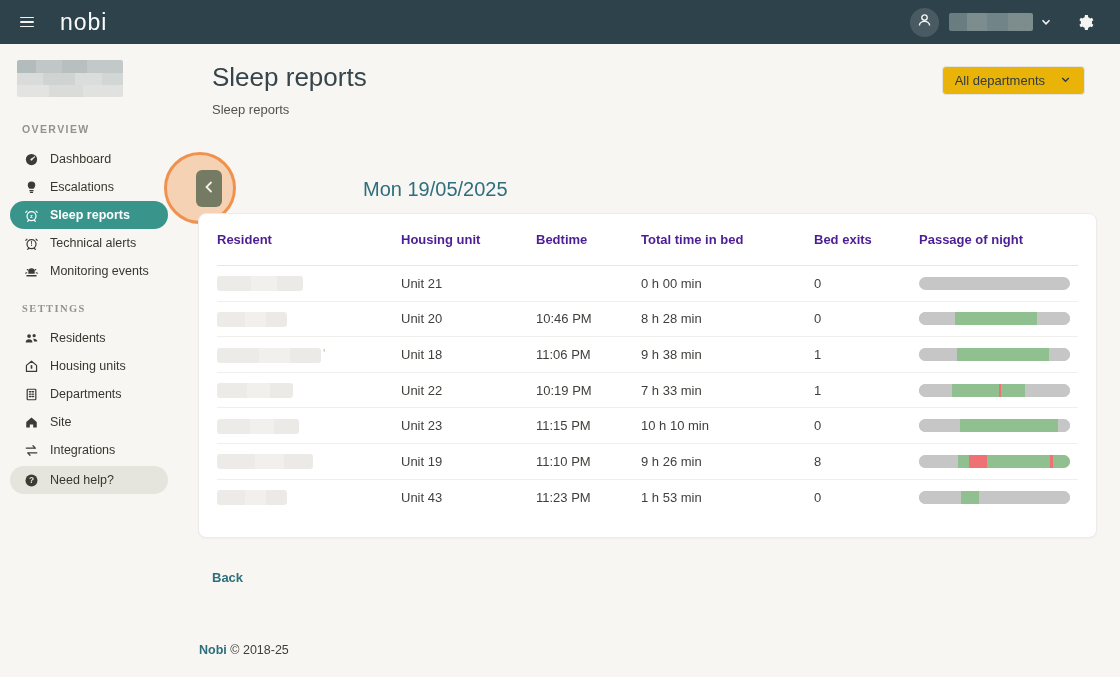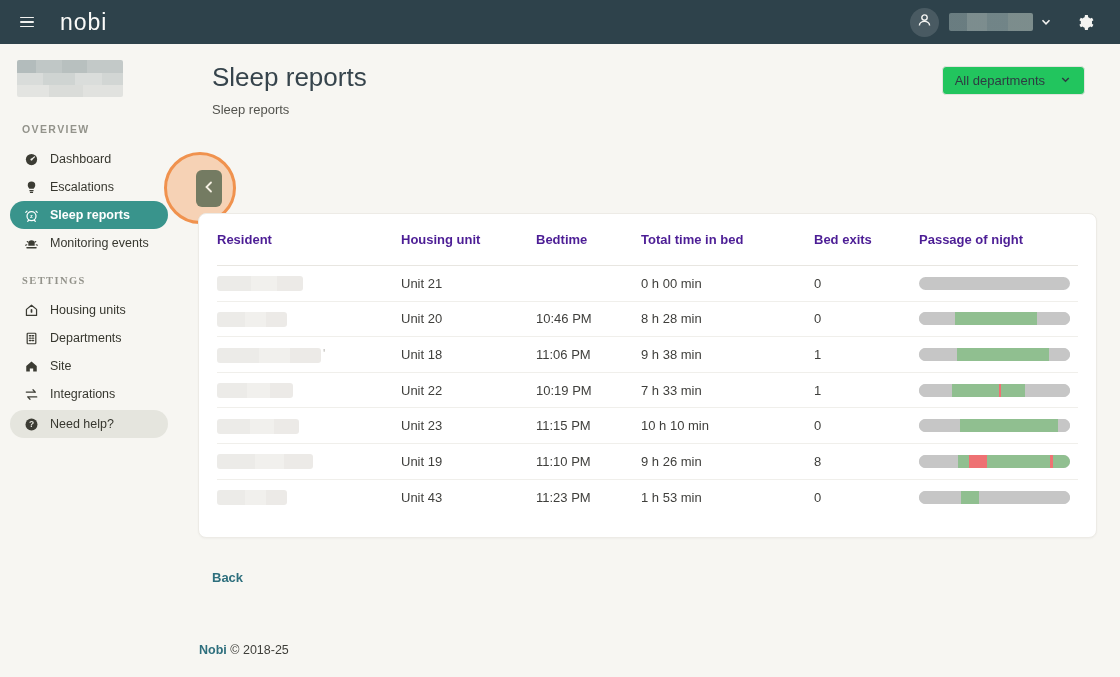--- a/index.html
+++ b/index.html
@@ -37,21 +37,21 @@
   .side-item .ic { width:16px; height:16px; display:flex; align-items:center; justify-content:center; color:#3c3c34; }
   .side-item.active { background:#39948c; color:#ffffff; font-weight:700; }
   .side-item.active .ic { color:#ffffff; }
   .side-item.help-pill { background:#e5e5de; margin-top:2px; }
 
   
   .main { position:absolute; left:180px; top:44px; width:940px; height:633px; }
   .page-title { position:absolute; left:32px; top:18px; font-size:26px; font-weight:500; color:#36444c; }
   .breadcrumb { position:absolute; left:32px; top:58px; font-size:13px; color:#53534e; }
   .dept-select { position:absolute; right:35px; top:22px; height:29px; min-width:133px;
-    background:#22c55e; border:1px solid #e4e3df; border-radius:4px; display:flex; align-items:center;
+    background:#eab308; border:1px solid #e4e3df; border-radius:4px; display:flex; align-items:center;
     gap:14px; padding:0 12px; font-size:13px; color:#2e3b42; cursor:pointer; }
 
   
   .click-highlight { position:absolute; left:-16px; top:108px; width:72px; height:72px; border-radius:50%;
     background:rgba(245,166,106,0.45); border:3px solid #f0924e; }
   .prev-day-btn { position:absolute; left:16px; top:126px; width:26px; height:37px;
     background:#747b62; border:none; border-radius:6px; color:#f6f1e4; display:flex;
     align-items:center; justify-content:center; cursor:pointer; }
   .date-label { position:absolute; left:183px; top:134px; font-size:20px; font-weight:500; color:#2f6e7d; }
 
@@ -141,30 +141,50 @@
                 <circle cx="8" cy="8.6" r="4.8"></circle>
                 <path d="M3.2 3.4 1.9 4.7M12.8 3.4l1.3 1.3M5 13l-1 1.3M11 13l1 1.3"></path>
                 <text x="8" y="10.6" font-size="6" font-weight="bold" fill="currentColor" stroke="none" text-anchor="middle" font-family="Liberation Sans, sans-serif">z</text>
               </svg>
             </span>
     <span class="lbl">Sleep reports</span>
   </li>
           <li class="side-item">
     <span class="ic">
               <svg width="15" height="15" viewBox="0 0 16 16" fill="none" stroke="currentColor" stroke-width="1.3" stroke-linecap="round" stroke-linejoin="round">
+                <circle cx="8" cy="8.6" r="4.8"></circle>
+                <path d="M3.2 3.4 1.9 4.7M12.8 3.4l1.3 1.3M5 13l-1 1.3M11 13l1 1.3"></path>
+                <text x="8" y="11" font-size="7" font-weight="bold" fill="currentColor" stroke="none" text-anchor="middle" font-family="Liberation Sans, sans-serif">!</text>
+              </svg>
+            </span>
+    <span class="lbl">Technical alerts</span>
+  </li>
+          <li class="side-item">
+    <span class="ic">
+              <svg width="15" height="15" viewBox="0 0 16 16" fill="none" stroke="currentColor" stroke-width="1.3" stroke-linecap="round" stroke-linejoin="round">
                 <path d="M4.6 10.5V8a3.4 3.4 0 0 1 6.8 0v2.5" fill="currentColor" stroke="none"></path>
                 <path d="M3.2 12.4h9.6" stroke-width="1.6"></path>
                 <path d="M1.6 9.8l1.4-.5M14.4 9.8 13 9.3M3.4 5.9l1.2.8M12.6 5.9l-1.2.8" stroke-width="1.1"></path>
               </svg>
             </span>
     <span class="lbl">Monitoring events</span>
   </li>
         </ul>
         <div class="side-section-label second">SETTINGS</div>
         <ul class="side-items">
+          <li class="side-item">
+    <span class="ic">
+              <svg width="15" height="15" viewBox="0 0 16 16" fill="none" stroke="currentColor" stroke-width="1.3" stroke-linecap="round" stroke-linejoin="round">
+                <circle cx="5.4" cy="5.4" r="2" fill="currentColor" stroke="none"></circle>
+                <circle cx="10.8" cy="5" r="1.7" fill="currentColor" stroke="none"></circle>
+                <path d="M1.8 12.2c0-2 1.6-3.3 3.6-3.3s3.6 1.3 3.6 3.3zM9.8 8.3c2-.4 4.4.7 4.4 2.9h-3.4" fill="currentColor" stroke="none"></path>
+              </svg>
+            </span>
+    <span class="lbl">Residents</span>
+  </li>
           <li class="side-item">
     <span class="ic">
               <svg width="15" height="15" viewBox="0 0 16 16" fill="none" stroke="currentColor" stroke-width="1.3" stroke-linecap="round" stroke-linejoin="round">
                 <path d="M2.6 6.8 8 2.4l5.4 4.4v6.4H2.6z"></path>
                 <path d="M8 7.2v2.4" stroke-width="1.8"></path>
               </svg>
             </span>
     <span class="lbl">Housing units</span>
   </li>
           <li class="side-item">
@@ -221,20 +241,21 @@
     </div>
 
     <div class="click-highlight"></div>
     <button class="prev-day-btn">
       <span>
         <svg width="12" height="14" viewBox="0 0 12 14" fill="none" stroke="#f6f1e4" stroke-width="1.8" stroke-linecap="round">
             <path d="M8 2.5 3.5 7 8 11.5"></path>
           </svg>
       </span>
     </button>
+    <div class="date-label">Mon 19/05/2025</div>
 
     <section class="card">
       <div class="thead">
         <div>Resident</div>
         <div>Housing unit</div>
         <div>Bedtime</div>
         <div>Total time in bed</div>
         <div>Bed exits</div>
         <div>Passage of night</div>
       </div>

